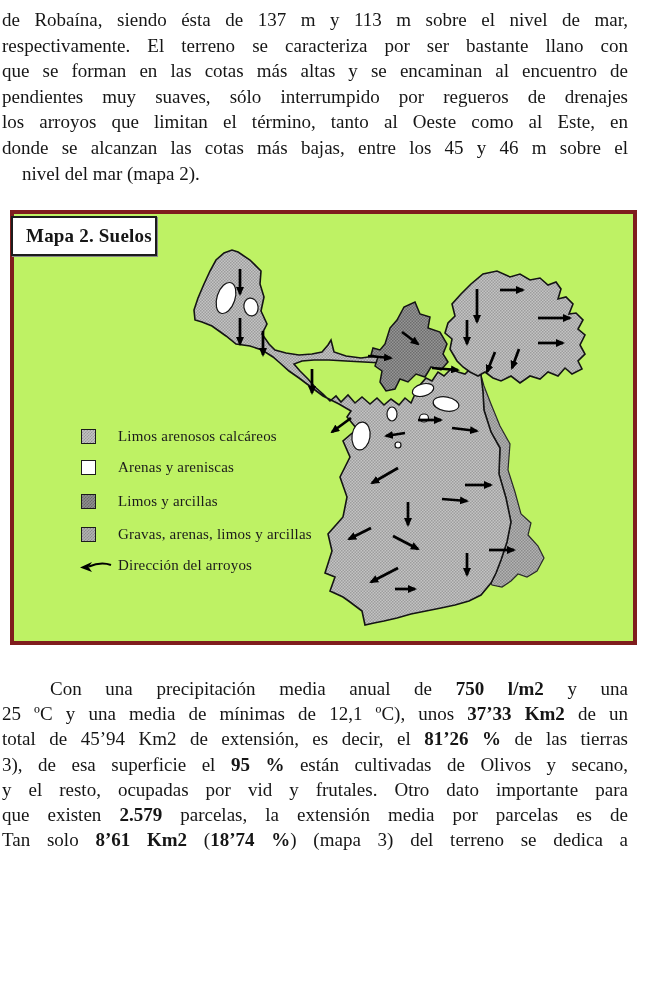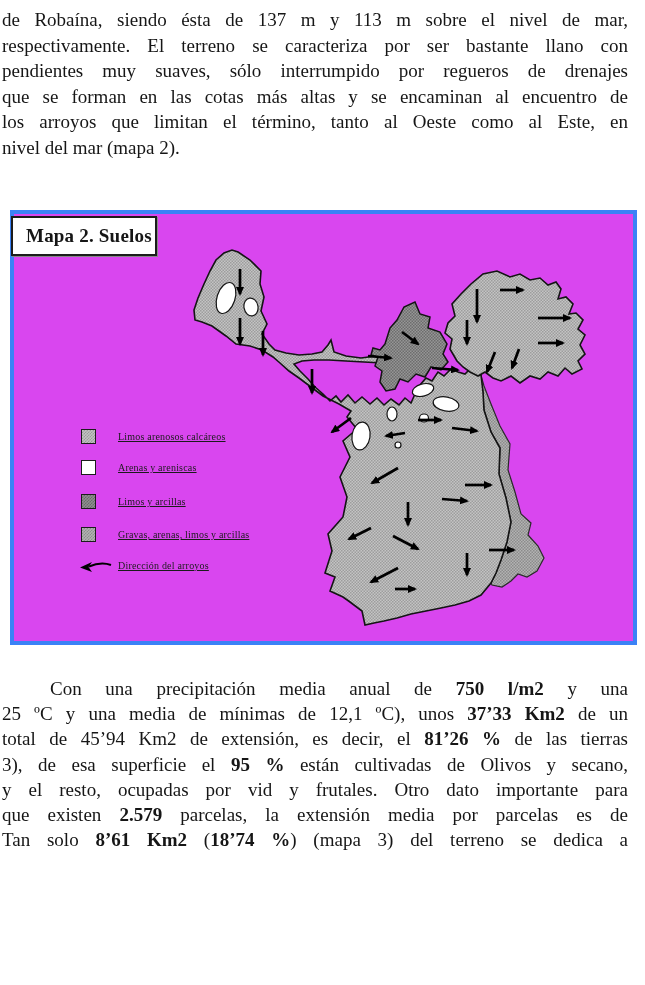--- a/index.html
+++ b/index.html
@@ -10,28 +10,28 @@
   }
   .para{position:absolute;left:2px;width:626px;}
   #para-top{top:7px;}
   #para-bottom{top:676px;}
   .tline{
     font-size:19px;line-height:25.6px;height:25.6px;
     text-align:justify;text-align-last:justify;
     white-space:nowrap;overflow:visible;
   }
   #para-bottom .tline{line-height:25.2px;height:25.2px;}
-  .tline.tlast{text-align-last:left;}
+  .tline.tlast{text-align-last:left;margin-left:20px;}
   .tline.tindent{text-indent:48px;}
   .tline .b{font-weight:bold;}
 
   
   #figure-box{
     position:absolute;left:10px;top:210px;width:619px;height:427px;
-    border:4px solid #3b82f6;background:#d946ef;
+    border:4px solid #7f1d1d;background:#bef264;
   }
   #map-svg{position:absolute;left:0;top:0;}
   #figure-title-box{
     position:absolute;left:-3px;top:2px;width:142px;height:36px;
     background:#ffffff;border:2px solid #1c1c1c;z-index:3;
     box-shadow:1px 1px 0 #888;
   }
   #figure-title{
     font-weight:bold;font-size:19px;line-height:36px;padding-left:13px;
     letter-spacing:0.2px;
@@ -54,42 +54,42 @@
       linear-gradient(45deg,#8d8d8d 25%,transparent 25%,transparent 75%,#8d8d8d 75%),
       linear-gradient(45deg,#8d8d8d 25%,transparent 25%,transparent 75%,#8d8d8d 75%);}
   .sw-white{background:#ffffff;}
   .sw-dark{background-color:#8f8f8f;
     background-image:
       linear-gradient(45deg,#6b6b6b 25%,transparent 25%,transparent 75%,#6b6b6b 75%),
       linear-gradient(45deg,#6b6b6b 25%,transparent 25%,transparent 75%,#6b6b6b 75%);
     background-size:3px 3px;background-position:0 0,1.5px 1.5px;}
   .legend-row .lab{
     position:absolute;left:37px;top:0;width:250px;
-    font-size:10px;line-height:15px;letter-spacing:0.2px;color:#1b1b1b;
+    font-size:15px;line-height:15px;letter-spacing:0.2px;color:#1b1b1b;
     white-space:nowrap;
-    text-decoration:underline;
   }
   .legend-row .arr{position:absolute;left:-2px;top:1px;}
 
   
   .m-light{fill:url(#htl);stroke:#141414;stroke-width:1.6;}
   .m-dark{fill:url(#htd);stroke:#141414;stroke-width:1.5;}
   .m-band{fill:url(#htm);stroke:#2a2a2a;stroke-width:1.2;}
   .m-hole{fill:#ffffff;stroke:#141414;stroke-width:1.2;}
   .wash-arrow{stroke:#000;stroke-width:2.7;}
 </style>
 </head>
 <body>
 
 <div class="para" id="para-top">
     <div class="tline"><span>de Robaína, siendo ésta de 137 m y 113 m sobre el nivel de mar,</span></div>
     <div class="tline"><span>respectivamente. El terreno se caracteriza por ser bastante llano con</span></div>
+    <div class="tline"><span>que se forman en las cotas más altas y se encaminan al encuentro de</span></div>
     <div class="tline"><span>pendientes muy suaves, sólo interrumpido por regueros de drenajes</span></div>
-    <div class="tline"><span>que se forman en las cotas más altas y se encaminan al encuentro de</span></div>
     <div class="tline"><span>los arroyos que limitan el término, tanto al Oeste como al Este, en</span></div>
+    <div class="tline"><span>donde se alcanzan las cotas más bajas, entre los 45 y 46 m sobre el</span></div>
     <div class="tline tlast"><span>nivel del mar (mapa 2).</span></div>
   </div>
 
 <div id="figure-box">
 
   <svg id="map-svg" width="619" height="427" viewBox="0 0 619 427">
     <defs>
       <pattern id="htl" width="3" height="3" patternUnits="userSpaceOnUse">
         <rect width="3" height="3" fill="#c4c4c4"></rect>
         <rect width="1.5" height="1.5" fill="#9d9d9d"></rect>

